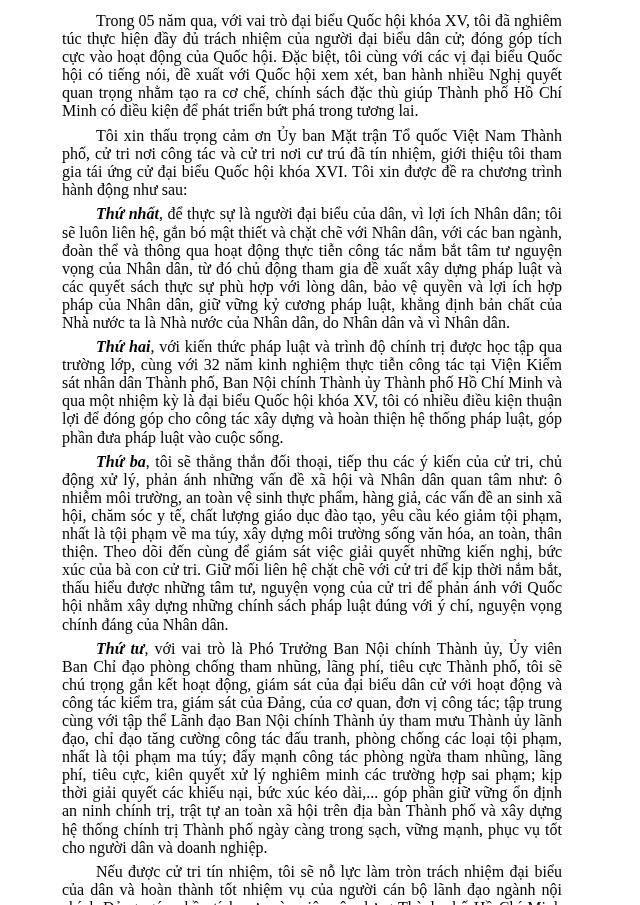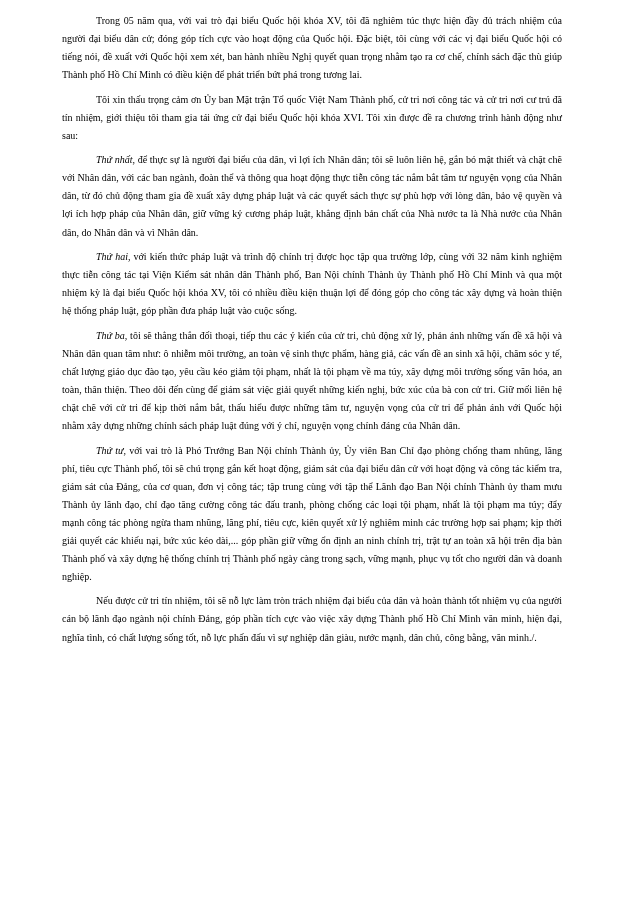--- a/index.html
+++ b/index.html
@@ -47,34 +47,34 @@
 
   .body-block {
     margin: 0 auto;
     width: 516px;
     padding-top: 12px;
   }
 
   p.para {
     margin: 0 16px 0 0;
     padding: 0;
-    font-size: 10px;
+    font-size: 16px;
     line-height: 18.05px;
     text-align: justify;
     text-justify: inter-word;
     text-indent: 34px;
     hyphens: none;
   }
 
   p.para + p.para {
     margin-top: 6.5px;
   }
 
   .lead {
-    font-weight: normal;
+    font-weight: bold;
     font-style: italic;
   }
 </style>
 </head>
 <body>
 
 <div class="page">
 
 
   <div class="body-block">

